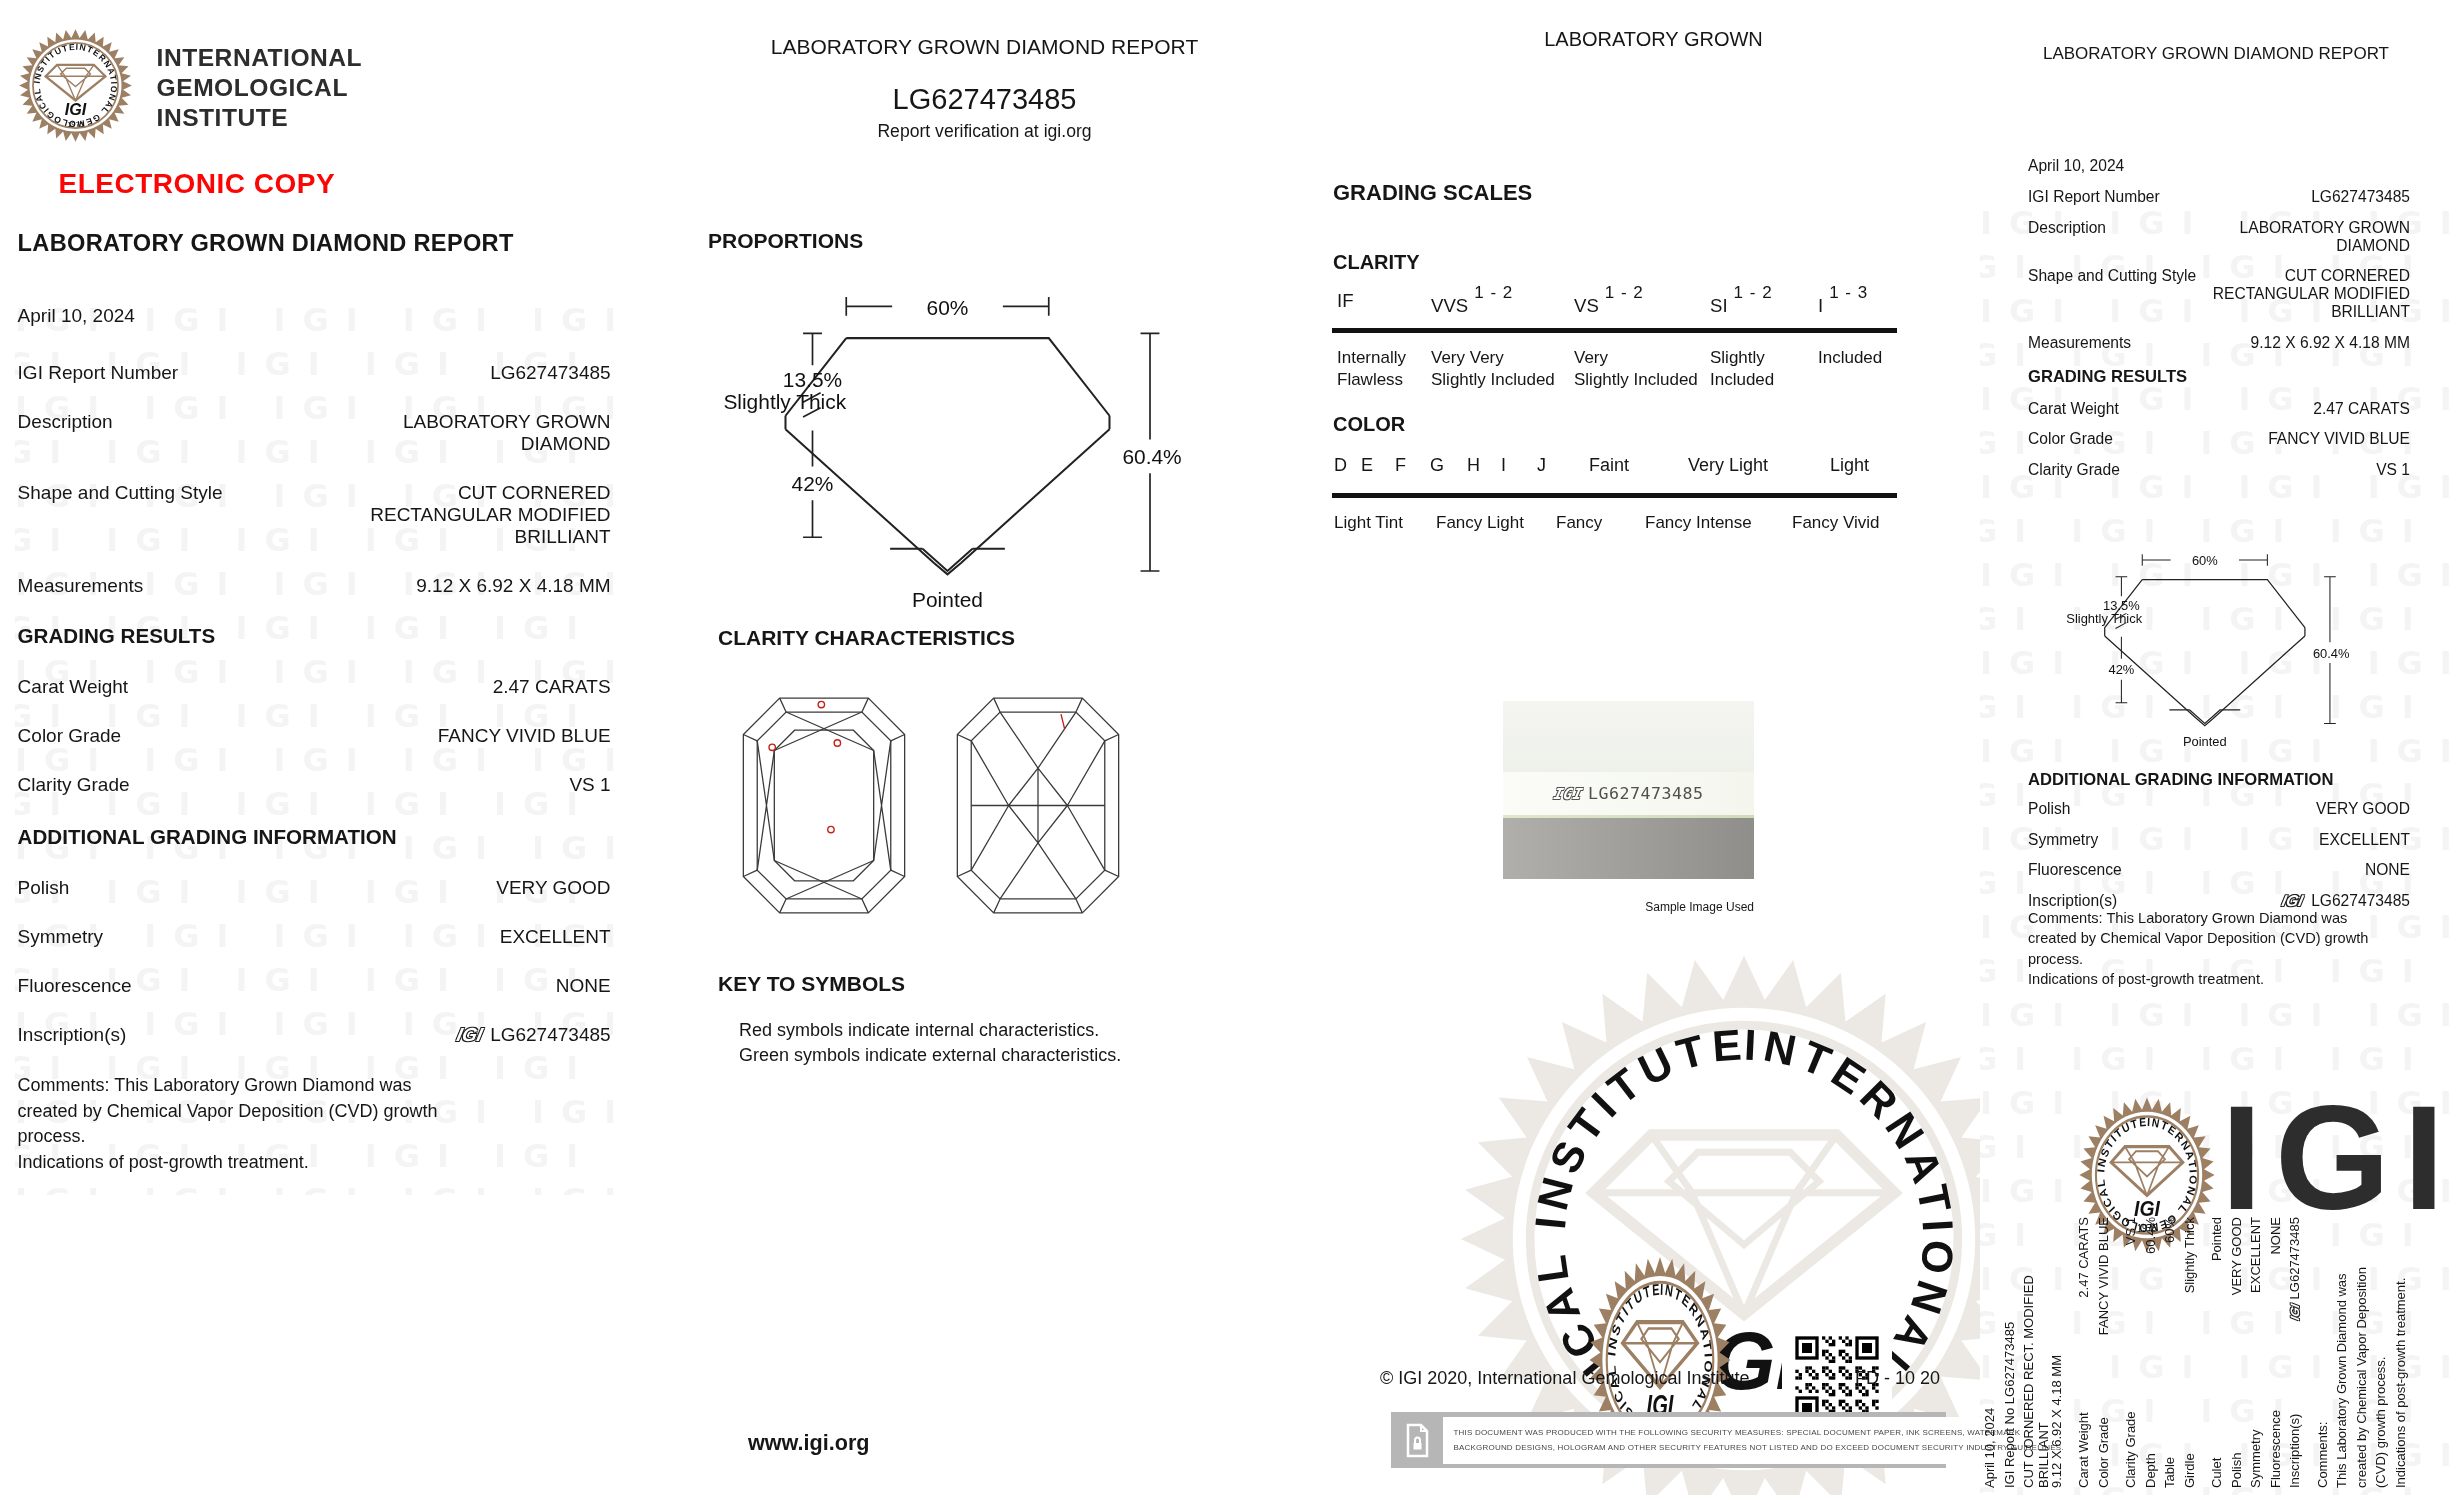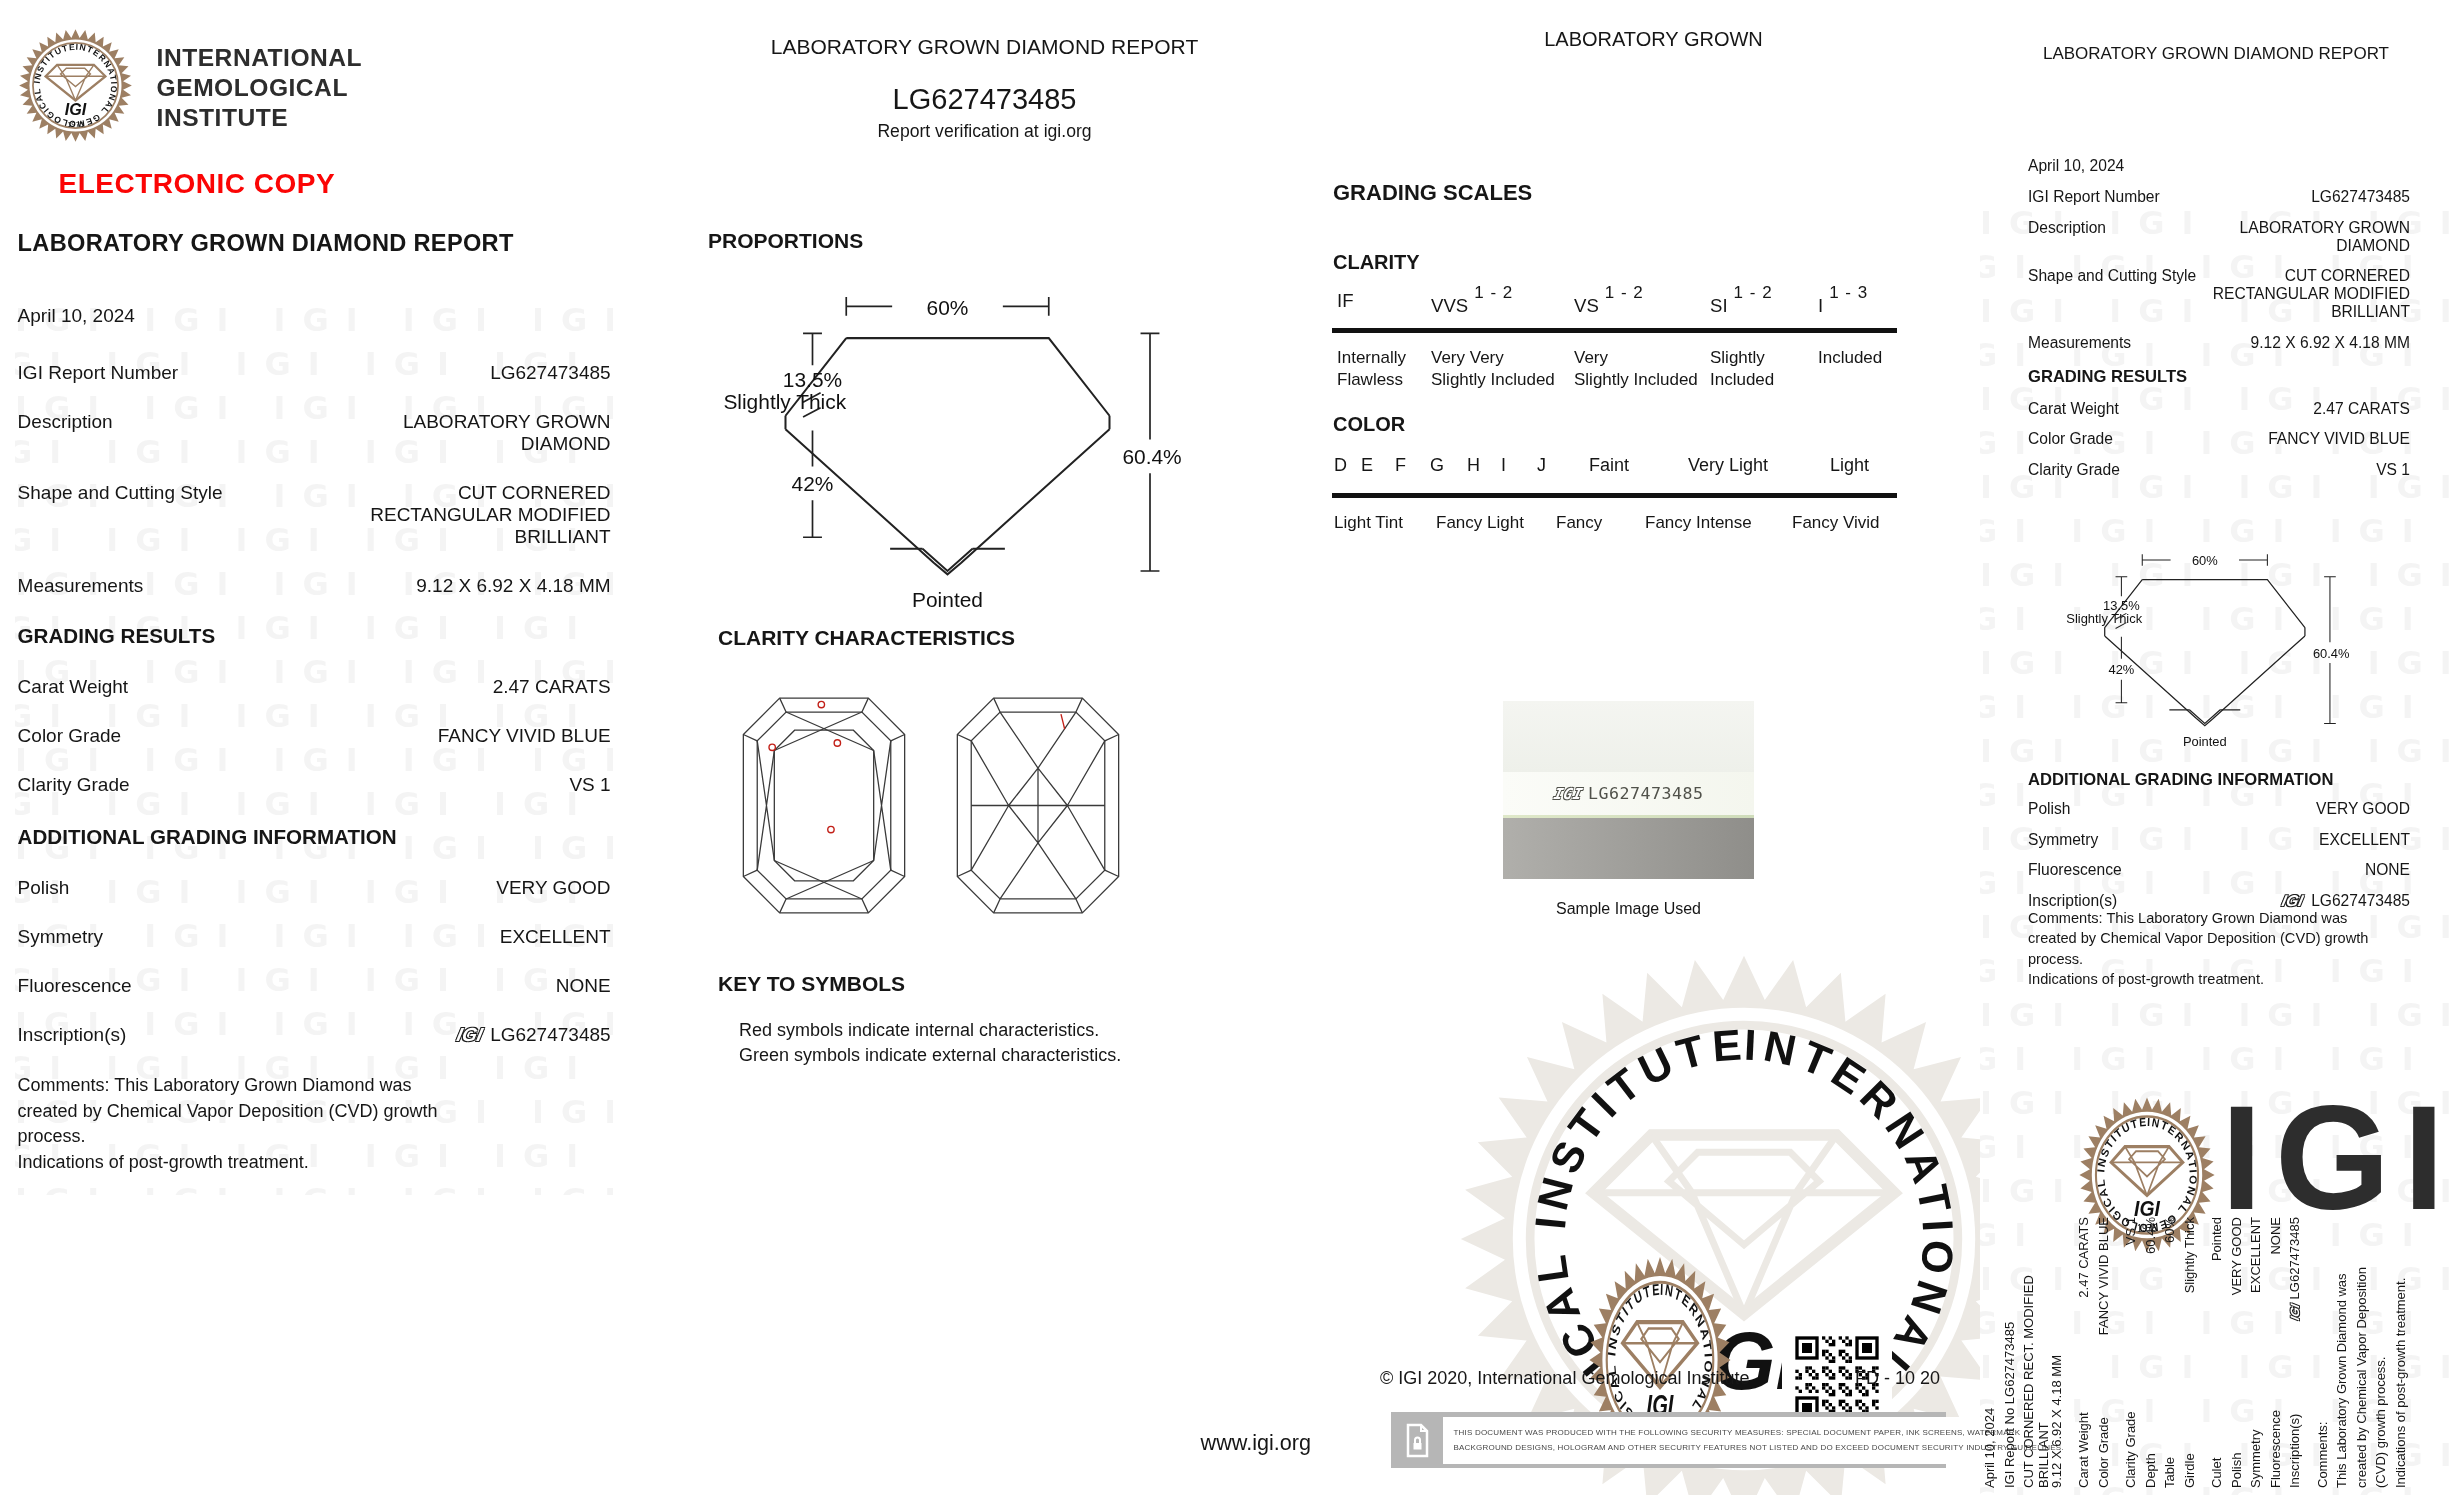--- a/index.html
+++ b/index.html
@@ -47,22 +47,22 @@
   .c2-number{position:absolute;top:83px;left:0;width:100%;text-align:center;font-size:29px}
   .c2-verif{position:absolute;top:121px;left:0;width:100%;text-align:center;font-size:17.6px}
   .c2-prop-title{position:absolute;top:229px;left:50px;font-size:21px;font-weight:bold}
   .prop-svg{position:absolute}
   .c2-prop{top:274px;left:60px;width:513px}
   .c2-clar-title{position:absolute;top:626px;left:60px;font-size:21px;font-weight:bold}
   .gems{position:absolute;top:696px;left:83px;display:flex;gap:48px}
   .gems svg{width:166px;height:219px}
   .c2-key-title{position:absolute;top:972px;left:60px;font-size:21px;font-weight:bold}
   .c2-key{position:absolute;top:1018px;left:81px;font-size:18px;line-height:1.38}
-  .website{position:absolute;top:1430px;left:90px;width:563px;text-align:right;
-           font-size:21.6px;font-weight:normal}
+  .website{position:absolute;top:1430px;left:90px;width:563px;text-align:left;
+           font-size:21.6px;font-weight:bold}
 
   
   .col3{left:1327px;width:653px}
   .c3-title{position:absolute;top:26px;left:0;width:100%;text-align:center;font-size:20px;line-height:1.34}
   .c3-scales{position:absolute;top:180px;left:6px;font-size:22px;font-weight:bold}
   .c3-sub{position:absolute;left:6px;font-size:20px;font-weight:bold}
   .clarity-sub{top:251px}
   .color-sub{top:413px}
   .scale-row{position:absolute;left:6px;width:570px}
   .scale-row span{position:absolute;white-space:pre-line}
@@ -76,21 +76,21 @@
   .cdesc2{top:513px;font-size:17px}
   .sample{position:absolute;top:701px;left:176px;width:251px;height:178px;
           display:flex;flex-direction:column}
   .band-top{height:40%;background:linear-gradient(#f4f5f1,#eef0ea)}
   .band-mid{height:24%;background:linear-gradient(90deg,#fbfcf8,#f4f6ee);display:flex;
             align-items:center;justify-content:center;font-family:"DejaVu Sans Mono",monospace;
             font-size:16.6px;color:#50514a;letter-spacing:0.5px}
   .band-mid .igi-mark{font-size:15px;text-shadow:-0.8px -0.8px 0 #50514a,0.8px -0.8px 0 #50514a,-0.8px 0.8px 0 #50514a,0.8px 0.8px 0 #50514a;margin-right:6px}
   .band-line{height:3px;background:linear-gradient(90deg,#dfe8c9,#cfdcba)}
   .band-bot{flex:1;background:linear-gradient(90deg,#b0afab,#8f8e8a)}
-  .sample-cap{position:absolute;top:900px;left:176px;width:251px;text-align:center;font-size:16px}
+  .sample-cap{position:absolute;top:900px;left:176px;width:251px;text-align:right;font-size:12px}
   .c3-wm{inset:930px 0 0 0}
   .big-seal{position:absolute;left:128px;top:20px;width:578px;height:578px}
   .oval-seal{position:absolute;left:261px;top:1255px;width:144px;height:210px}
   .qr{position:absolute;left:455px;top:1323px;width:110px;height:110px}
   .c3-copy{position:absolute;top:1368px;left:53px;right:40px;display:flex;
            justify-content:space-between;font-size:18px}
   .strip{position:absolute;left:64px;top:1412px;width:555px;height:56px;background:#b6b6b6;
          display:flex;align-items:center;padding:4.5px}
   .strip-icon{width:42px;height:47px;flex:none}
   .strip-inner{flex:1;background:#fff;margin-left:5px;height:47px;padding:5px 11px;

